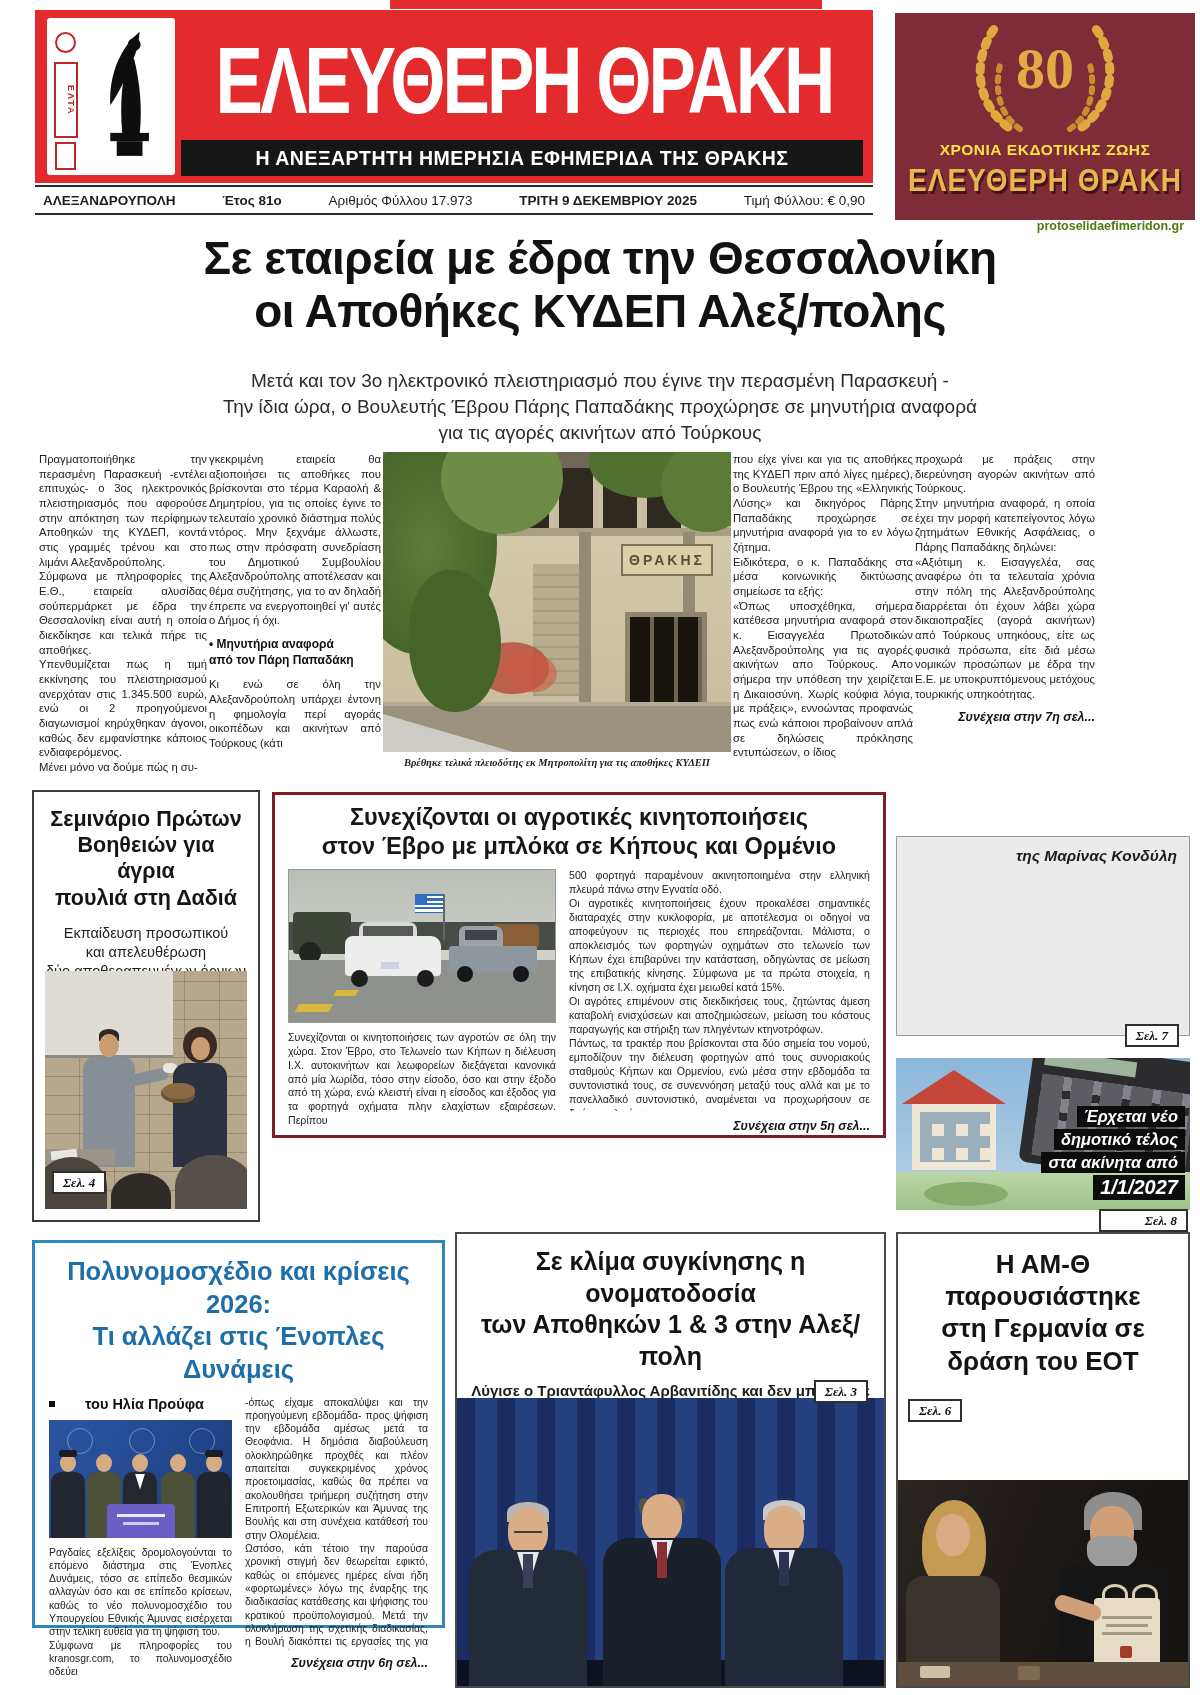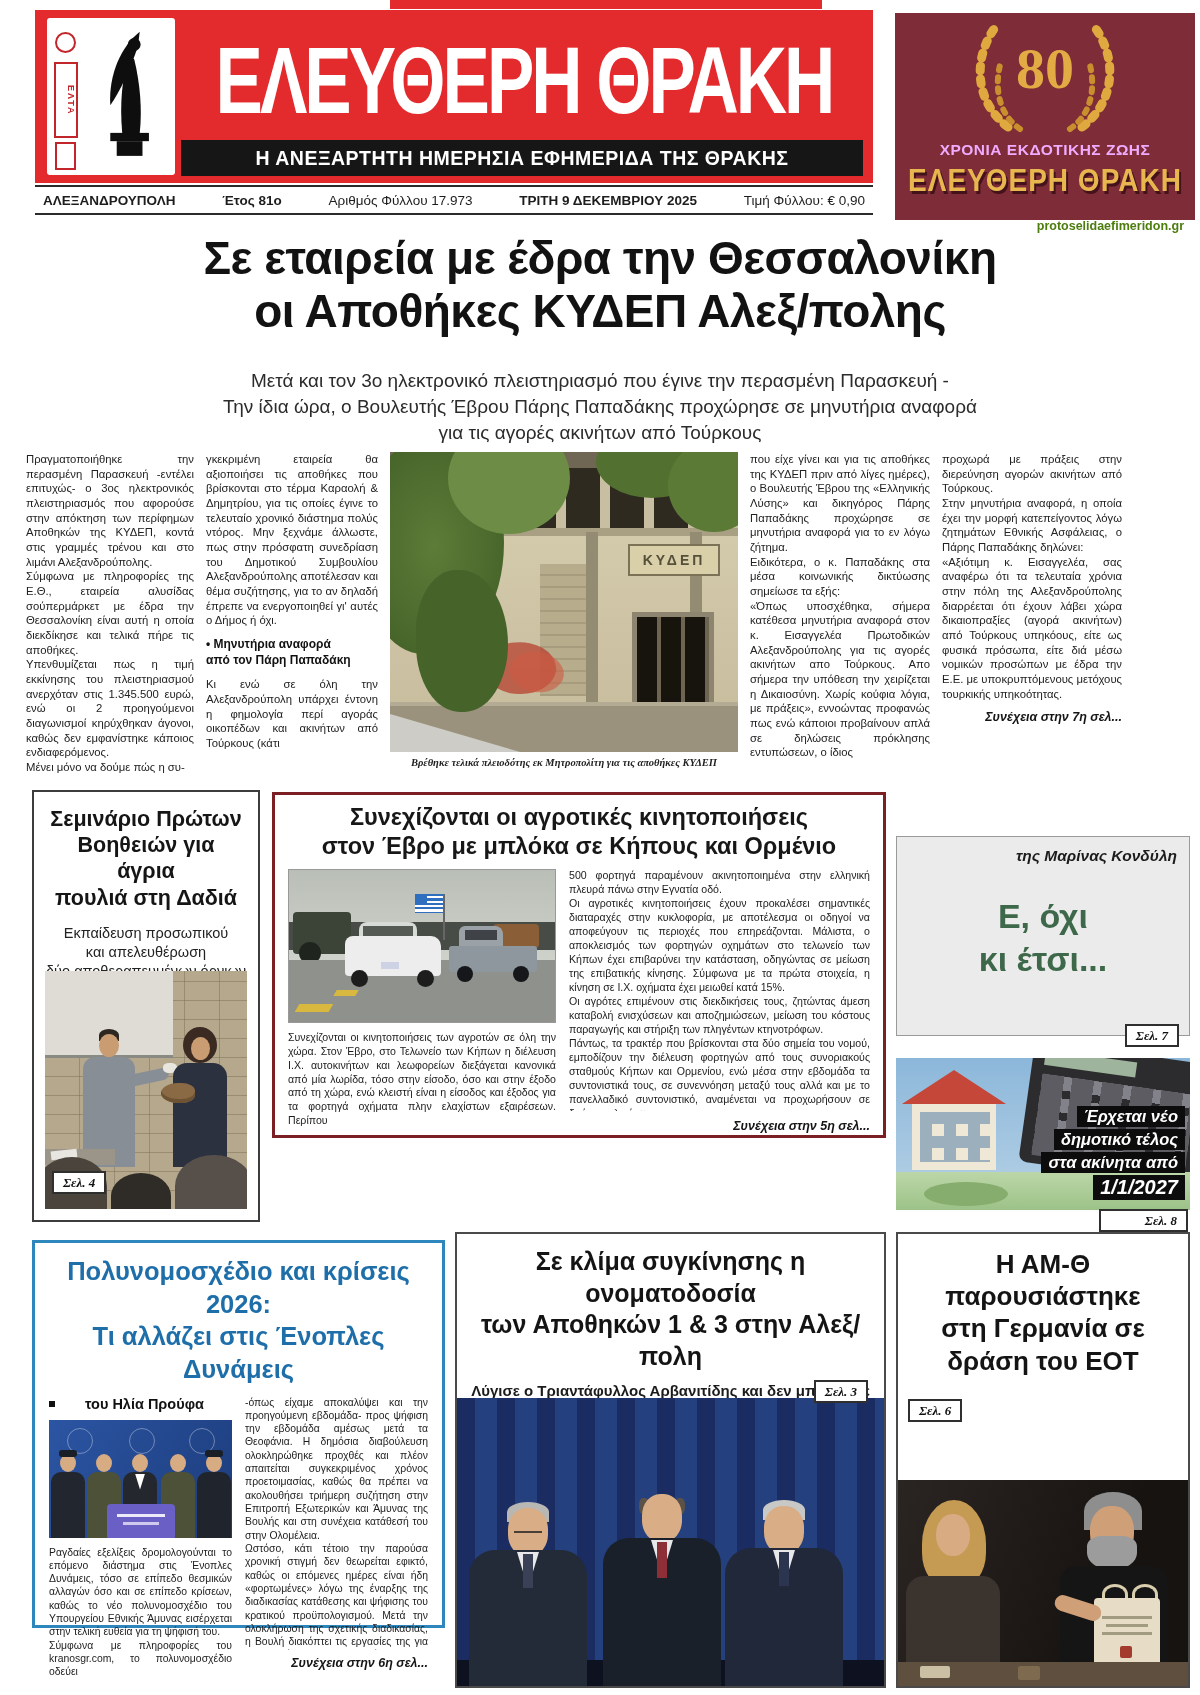--- a/index.html
+++ b/index.html
@@ -25,38 +25,38 @@
   .stampbox{left:8px;top:124px;width:17px;height:24px;border:2px solid #c3262a;}
   .mtitle{position:absolute;left:150px;top:0;width:678px;height:126px;color:#fff;
           font-size:71px;font-weight:700;letter-spacing:-3px;text-align:center;line-height:126px;
           transform:scaleY(1.32);transform-origin:center 30%;}
   .tagline{position:absolute;left:146px;right:10px;bottom:7px;height:36px;background:#161616;
            color:#fff;font-size:19.5px;font-weight:700;text-align:center;line-height:36px;letter-spacing:.5px;margin-top:20px;}
 
   
   .badge80{left:895px;top:13px;width:300px;height:207px;background:#7d2c38;text-align:center;}
   .b80num{position:absolute;top:22px;left:0;right:0;font:700 58px "Liberation Serif",serif;color:#e2ab43;}
-  .b80l1{position:absolute;top:128px;left:0;right:0;color:#f0abfc;font-size:15.5px;font-weight:700;letter-spacing:.5px;}
+  .b80l1{position:absolute;top:128px;left:0;right:0;color:#fde047;font-size:15.5px;font-weight:700;letter-spacing:.5px;}
   .b80l2{position:absolute;top:152px;left:0;right:0;color:#e8b64e;font-size:28px;font-weight:700;
          letter-spacing:1px;text-shadow:2px 2px 0 #44121b;transform:scaleY(1.15);}
 
   
   .dateline{position:absolute;left:35px;top:185px;width:838px;height:30px;box-sizing:border-box;
             border-top:2px solid #2b2b2b;border-bottom:2px solid #2b2b2b;display:flex;align-items:center;
             justify-content:space-between;padding:0 8px;font-size:13.5px;color:#1d1d1d;}
   .dl-b{font-weight:700;}
   .watermark{position:absolute;top:219px;right:16px;font-size:12.5px;font-weight:700;color:#4d7c0f;}
 
   
   .headline{position:absolute;left:40px;top:232px;width:1120px;margin:0;text-align:center;
             font-size:46px;font-weight:700;line-height:1.16;letter-spacing:-.5px;color:#121212;}
   .deck{position:absolute;left:140px;top:368px;width:920px;margin:0;text-align:center;
         font-size:19px;line-height:1.37;color:#2c2c2c;}
-  .article{position:absolute;left:26px;top:452px;height:352px;display:grid;
-           grid-template-columns:168px 172px 348px 180px 180px;column-gap:12px;}
+  .article{position:absolute;left:39px;top:452px;height:352px;display:grid;
+           grid-template-columns:168px 172px 348px 180px 180px;column-gap:2px;}
   .col{overflow:hidden;font-size:11.3px;line-height:1.3;color:#222;}
   .subhead{font-weight:700;font-size:12px;margin:9px 0;white-space:pre-line;color:#111;}
   .leadfig{width:348px;margin:0;}
   .kydep{width:348px;height:300px;background:#cfc5a6;}
   .cap{font:italic 700 10.5px "Liberation Serif",serif;text-align:center;margin-top:5px;color:#222;}
   .ksign{right:18px;top:92px;width:88px;height:28px;background:#d9cfa9;border:2px solid #7b7257;
          color:#564f3a;font-size:14px;font-weight:700;letter-spacing:3px;text-align:center;line-height:28px;}
 
   
   .seminar{left:32px;top:790px;width:228px;height:432px;border:2px solid #3c3c3c;padding:14px 12px;}
@@ -185,21 +185,21 @@
     <figure class="leadfig">
       <div class="ph kydep">
         <i style="inset:0;background:linear-gradient(#d8cfb2,#c6bb9b)"></i>
         <i style="left:0;top:0;width:100%;height:16px;background:#6f6754"></i>
         <i style="left:0;top:16px;width:100%;height:60px;background:repeating-linear-gradient(90deg,#2e2a1f 0 34px,#c8bfa2 34px 44px)"></i>
         <i style="left:0;top:76px;width:100%;height:8px;background:#a99f83"></i>
         <i style="left:86px;top:80px;width:12px;height:180px;background:#938b72"></i>
         <i style="left:196px;top:80px;width:12px;height:180px;background:#938b72"></i>
         <i style="left:300px;top:80px;width:12px;height:180px;background:#938b72"></i>
         <i style="left:150px;top:112px;width:46px;height:132px;background:repeating-linear-gradient(#b7ad8c 0 10px,#a79d7e 10px 12px)"></i>
-        <i class="ksign">ΚΥΔΕΠ</i>
+        <i class="ksign">ΘΡΑΚΗΣ</i>
         <i style="right:24px;top:160px;width:72px;height:90px;background:repeating-linear-gradient(90deg,#17140e 0 20px,#6d6552 20px 24px);border:5px solid #8d8570"></i>
         <i style="left:96px;top:190px;width:70px;height:52px;background:#b5402f;opacity:.75;border-radius:40% 55% 45% 50%;transform:rotate(-6deg)"></i>
         <i style="left:120px;top:200px;width:54px;height:40px;background:#cf5a42;opacity:.6;border-radius:50%;transform:rotate(10deg)"></i>
         <i style="left:0;bottom:0;width:100%;height:50px;background:#9a927c;box-shadow:inset 0 4px 0 #b3ab93"></i>
         <i style="left:0;bottom:0;width:130px;height:38px;background:#cdccc6;clip-path:polygon(0 100%,100% 100%,0 0)"></i>
         <i style="left:-26px;top:-14px;width:140px;height:216px;background:radial-gradient(#5d7c38,#3f5d25);border-radius:48% 52% 55% 45%"></i>
         <i style="left:58px;top:-30px;width:122px;height:112px;background:#6d8d46;border-radius:50%"></i>
         <i style="left:206px;top:-26px;width:112px;height:72px;background:#52702f;border-radius:50%"></i>
         <i style="left:26px;top:118px;width:92px;height:142px;background:#46632a;border-radius:45% 55% 50% 50%"></i>
         <i style="right:-22px;top:-12px;width:92px;height:92px;background:#5a7a36;border-radius:50%"></i>
@@ -283,22 +283,20 @@
 Οι αγροτικές κινητοποιήσεις έχουν προκαλέσει σημαντικές διαταραχές στην κυκλοφορία, με αποτέλεσμα οι οδηγοί να αποφεύγουν τις περιοχές που επηρεάζονται. Μάλιστα, ο αποκλεισμός των φορτηγών οχημάτων στο τελωνείο των Κήπων έχει επιβαρύνει την κατάσταση, οδηγώντας σε μείωση της επιβατικής κίνησης. Σύμφωνα με τα πρώτα στοιχεία, η κίνηση σε Ι.Χ. οχήματα έχει μειωθεί κατά 15%.
 Οι αγρότες επιμένουν στις διεκδικήσεις τους, ζητώντας άμεση καταβολή ενισχύσεων και αποζημιώσεων, μείωση του κόστους παραγωγής και στήριξη των πληγέντων κτηνοτρόφων.
 Πάντως, τα τρακτέρ που βρίσκονται στα δύο σημεία του νομού, εμποδίζουν την διέλευση φορτηγών από τους συνοριακούς σταθμούς Κήπων και Ορμενίου, ενώ μέσα στην εβδομάδα τα συντονιστικά τους, σε συνεννόηση μεταξύ τους αλλά και με το πανελλαδικό συντονιστικό, αναμένεται να προχωρήσουν σε δράσεις κλιμάκωσης.</div>
         <div class="cont" style="margin-top:8px">Συνέχεια στην 5η σελ...</div>
       </div>
     </div>
   </section>
 
   <aside class="box opinion">
     <div class="op-by">της Μαρίνας Κονδύλη</div>
-    <div class="op-title pre">Ε, όχι
-κι έτσι...</div>
     <span class="pbadge op-badge">Σελ. 7</span>
   </aside>
 
   <aside class="box promo">
     <div class="promo-art">
       <i style="left:6px;top:12px;width:0;height:0;border-left:52px solid transparent;border-right:52px solid transparent;border-bottom:34px solid #c4473a"></i>
       <i style="left:16px;top:46px;width:84px;height:66px;background:#efe8d6"></i>
       <i style="left:24px;top:54px;width:70px;height:50px;background:repeating-linear-gradient(90deg,#87a1b6 0 12px,transparent 12px 24px),repeating-linear-gradient(#87a1b6 0 12px,transparent 12px 24px);opacity:.8"></i>
       <i style="right:-14px;top:-6px;width:178px;height:122px;background:#2c2c2e;border-radius:8px;transform:rotate(8deg)">
         <i style="left:12px;top:8px;width:92px;height:15px;background:#9fb49c"></i>

